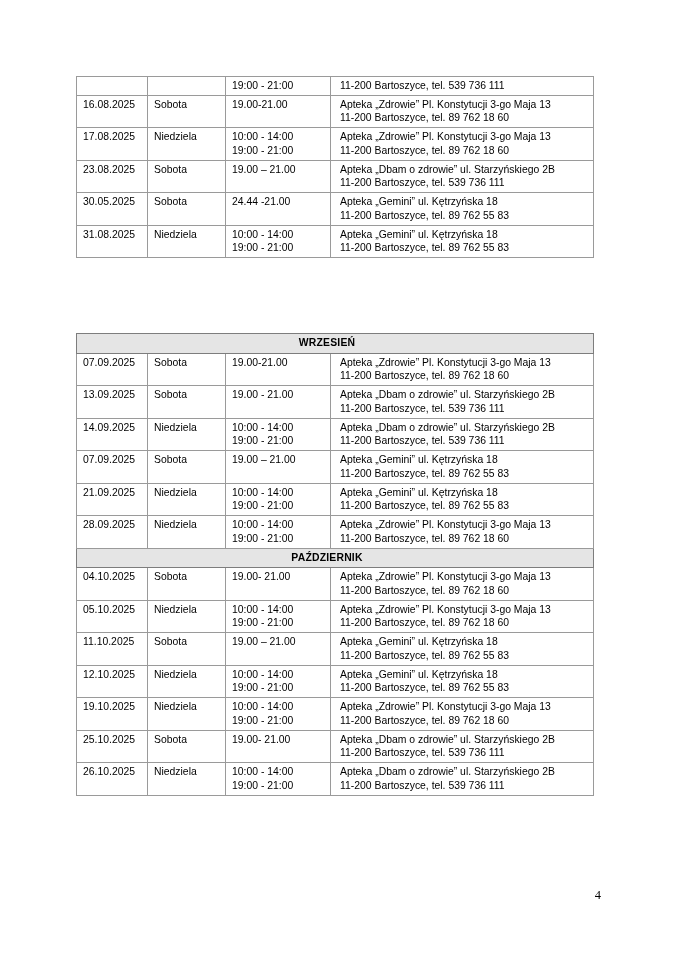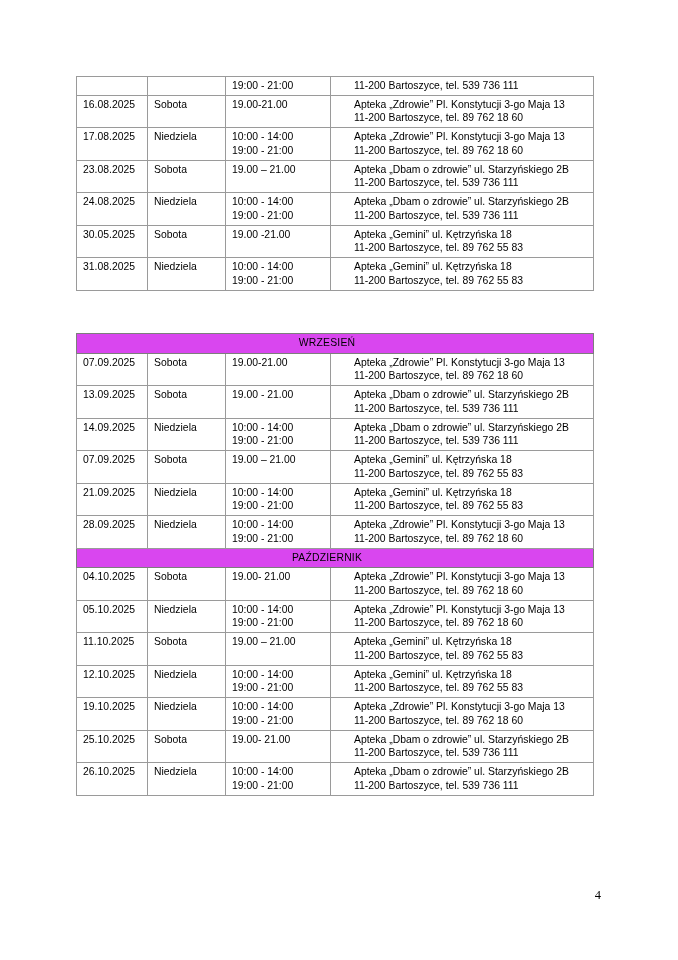--- a/index.html
+++ b/index.html
@@ -46,28 +46,28 @@
     padding: 2px 5px 2px 6px;
     vertical-align: top;
     background: #ffffff;
   }
   .sched-table td.cell-date,
   .sched-table td.cell-day,
   .sched-table td.cell-time {
     white-space: nowrap;
   }
   .sched-table td.cell-addr {
-    padding-left: 23px;
+    padding-left: 9px;
   }
   .line2 { display: block; }
 
   .month-head td {
-    background: #d946ef;
+    background: #e5e5e5;
     text-align: center;
-    font-weight: normal;
+    font-weight: bold;
     font-size: 10.4px;
     letter-spacing: 0.2px;
     padding: 2px 20px 3px 4px;
     border: 1px solid #7d7d7d;
   }
 
   
   .page-number {
     position: absolute;
     right: 71px;
@@ -108,29 +108,23 @@
           <td class="cell-time"><span>10:00 - 14:00</span><span class="line2">19:00 - 21:00</span></td>
           <td class="cell-addr"><span>Apteka „Zdrowie” Pl. Konstytucji 3-go Maja 13</span><span class="line2">11-200 Bartoszyce, tel. 89 762 18 60</span></td>
         </tr>
         <tr>
           <td class="cell-date"><span>23.08.2025</span></td>
           <td class="cell-day"><span>Sobota</span></td>
           <td class="cell-time"><span>19.00 – 21.00</span></td>
           <td class="cell-addr"><span>Apteka „Dbam o zdrowie” ul. Starzyńskiego 2B</span><span class="line2">11-200 Bartoszyce, tel. 539 736 111</span></td>
         </tr>
         <tr>
-          <td class="cell-date"><span>24.08.2025</span></td>
-          <td class="cell-day"><span>Niedziela</span></td>
-          <td class="cell-time"><span>10:00 - 14:00</span><span class="line2">19:00 - 21:00</span></td>
-          <td class="cell-addr"><span>Apteka „Dbam o zdrowie” ul. Starzyńskiego 2B</span><span class="line2">11-200 Bartoszyce, tel. 539 736 111</span></td>
-        </tr>
-        <tr>
           <td class="cell-date"><span>30.05.2025</span></td>
           <td class="cell-day"><span>Sobota</span></td>
-          <td class="cell-time"><span>19.00 -21.00</span></td>
+          <td class="cell-time"><span>24.44 -21.00</span></td>
           <td class="cell-addr"><span>Apteka „Gemini” ul. Kętrzyńska 18</span><span class="line2">11-200 Bartoszyce, tel. 89 762 55 83</span></td>
         </tr>
         <tr>
           <td class="cell-date"><span>31.08.2025</span></td>
           <td class="cell-day"><span>Niedziela</span></td>
           <td class="cell-time"><span>10:00 - 14:00</span><span class="line2">19:00 - 21:00</span></td>
           <td class="cell-addr"><span>Apteka „Gemini” ul. Kętrzyńska 18</span><span class="line2">11-200 Bartoszyce, tel. 89 762 55 83</span></td>
         </tr>
       </tbody>
   </table>

